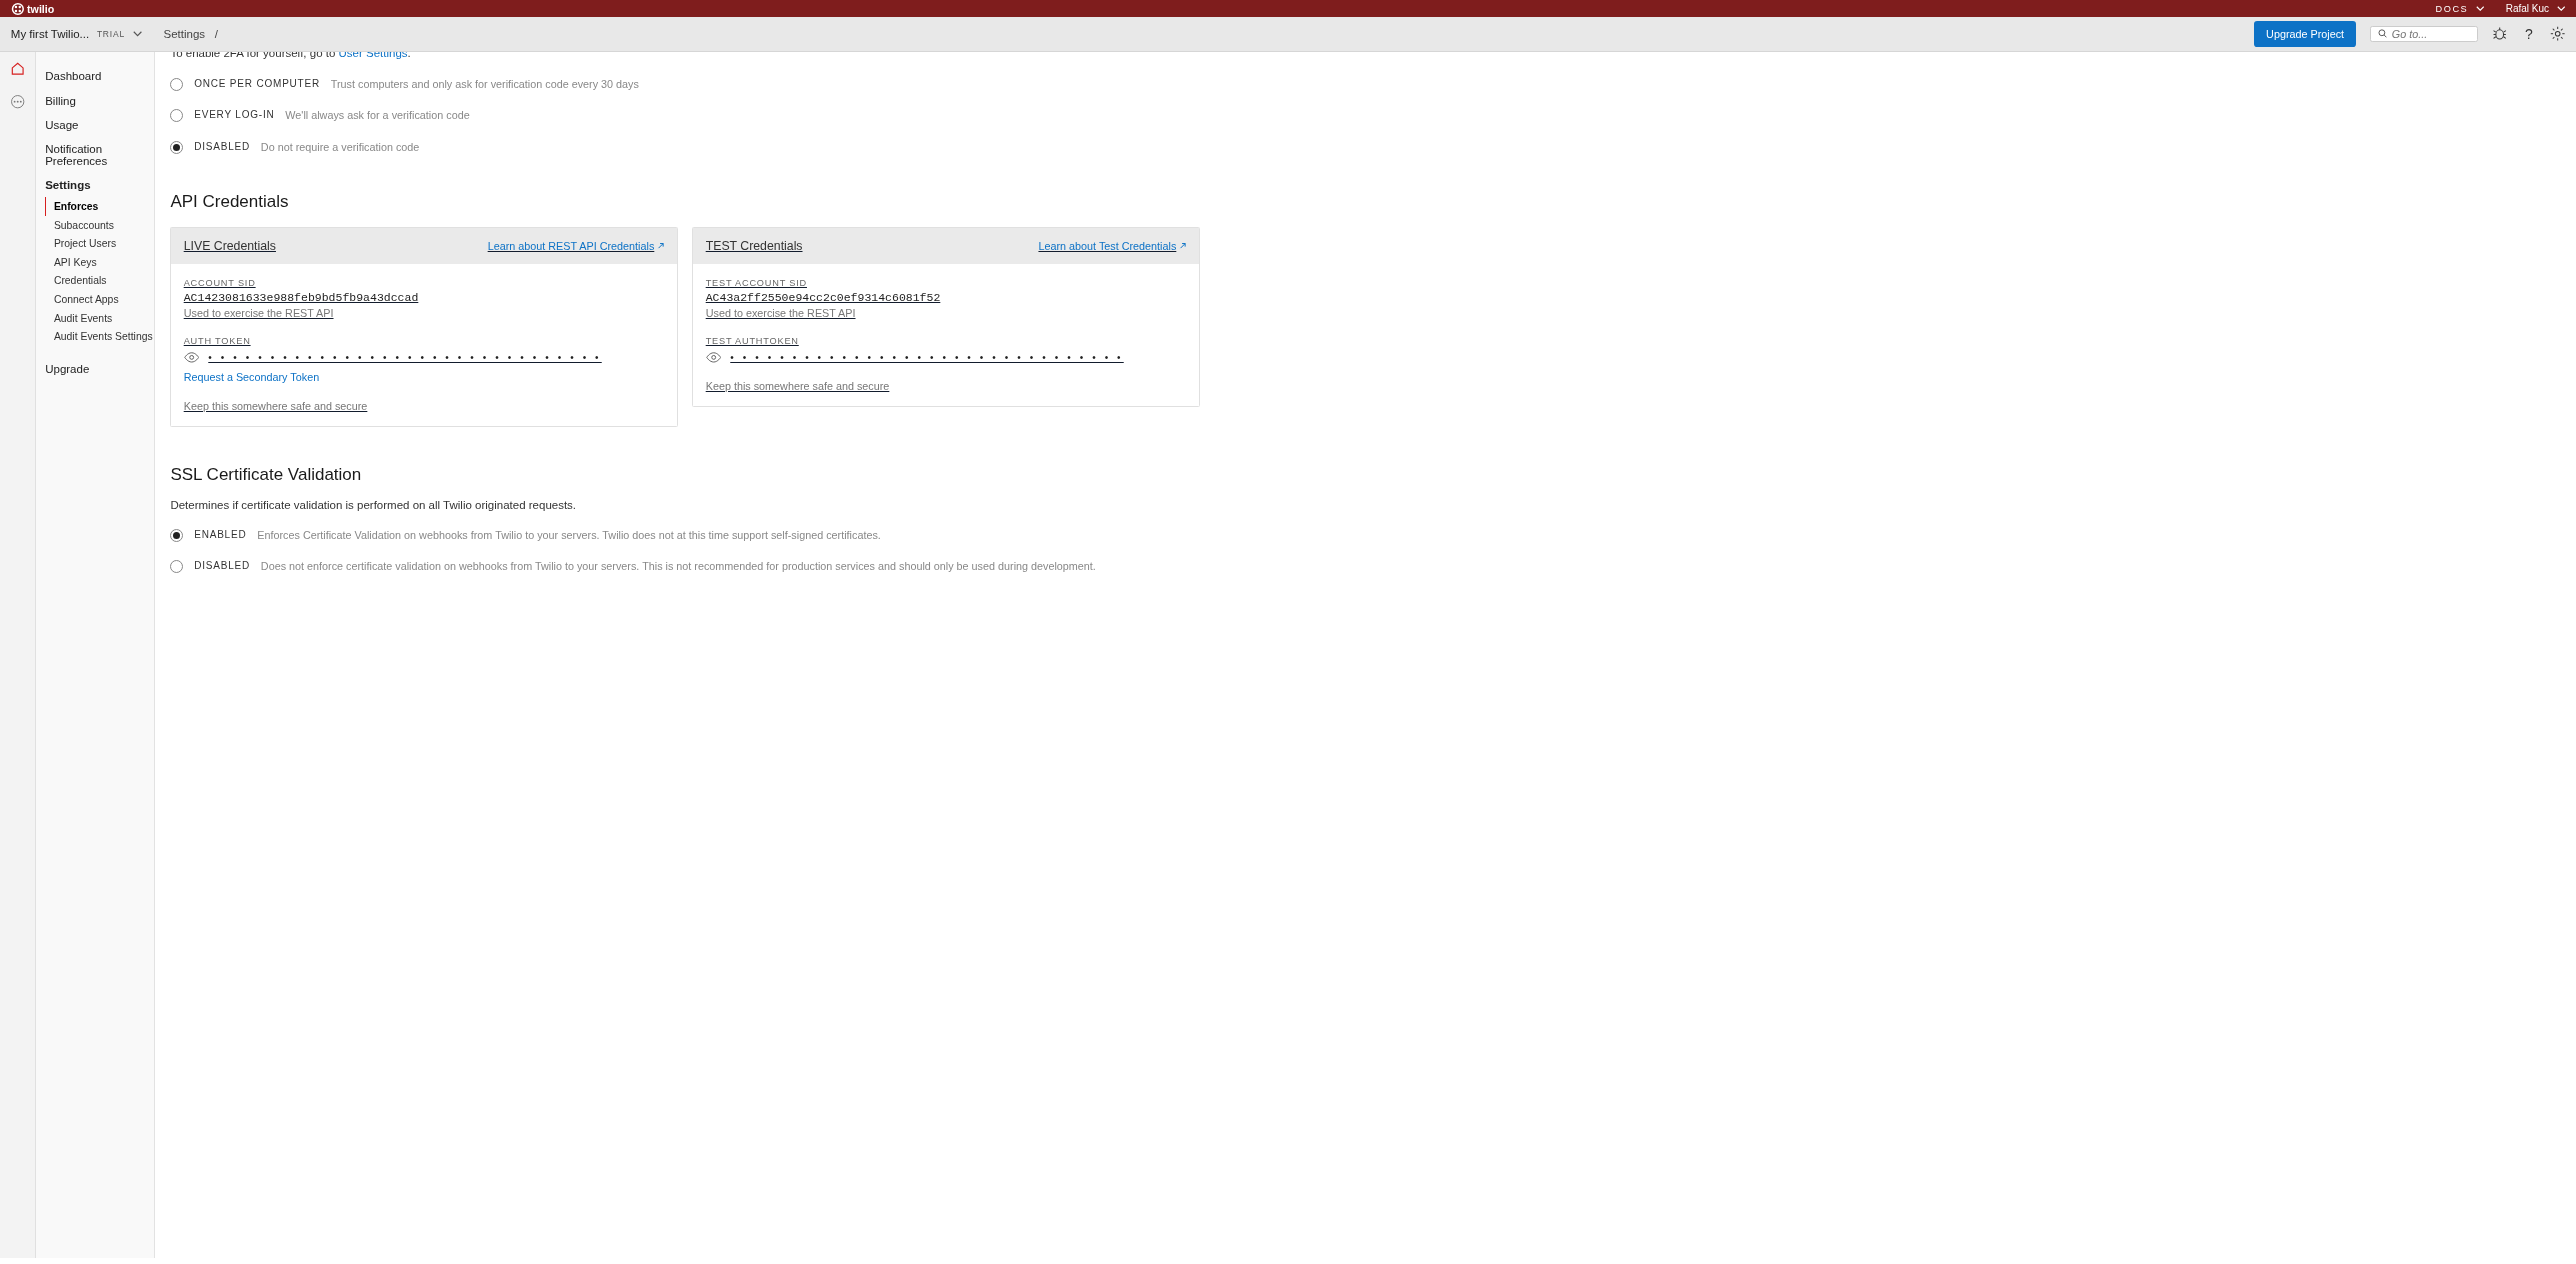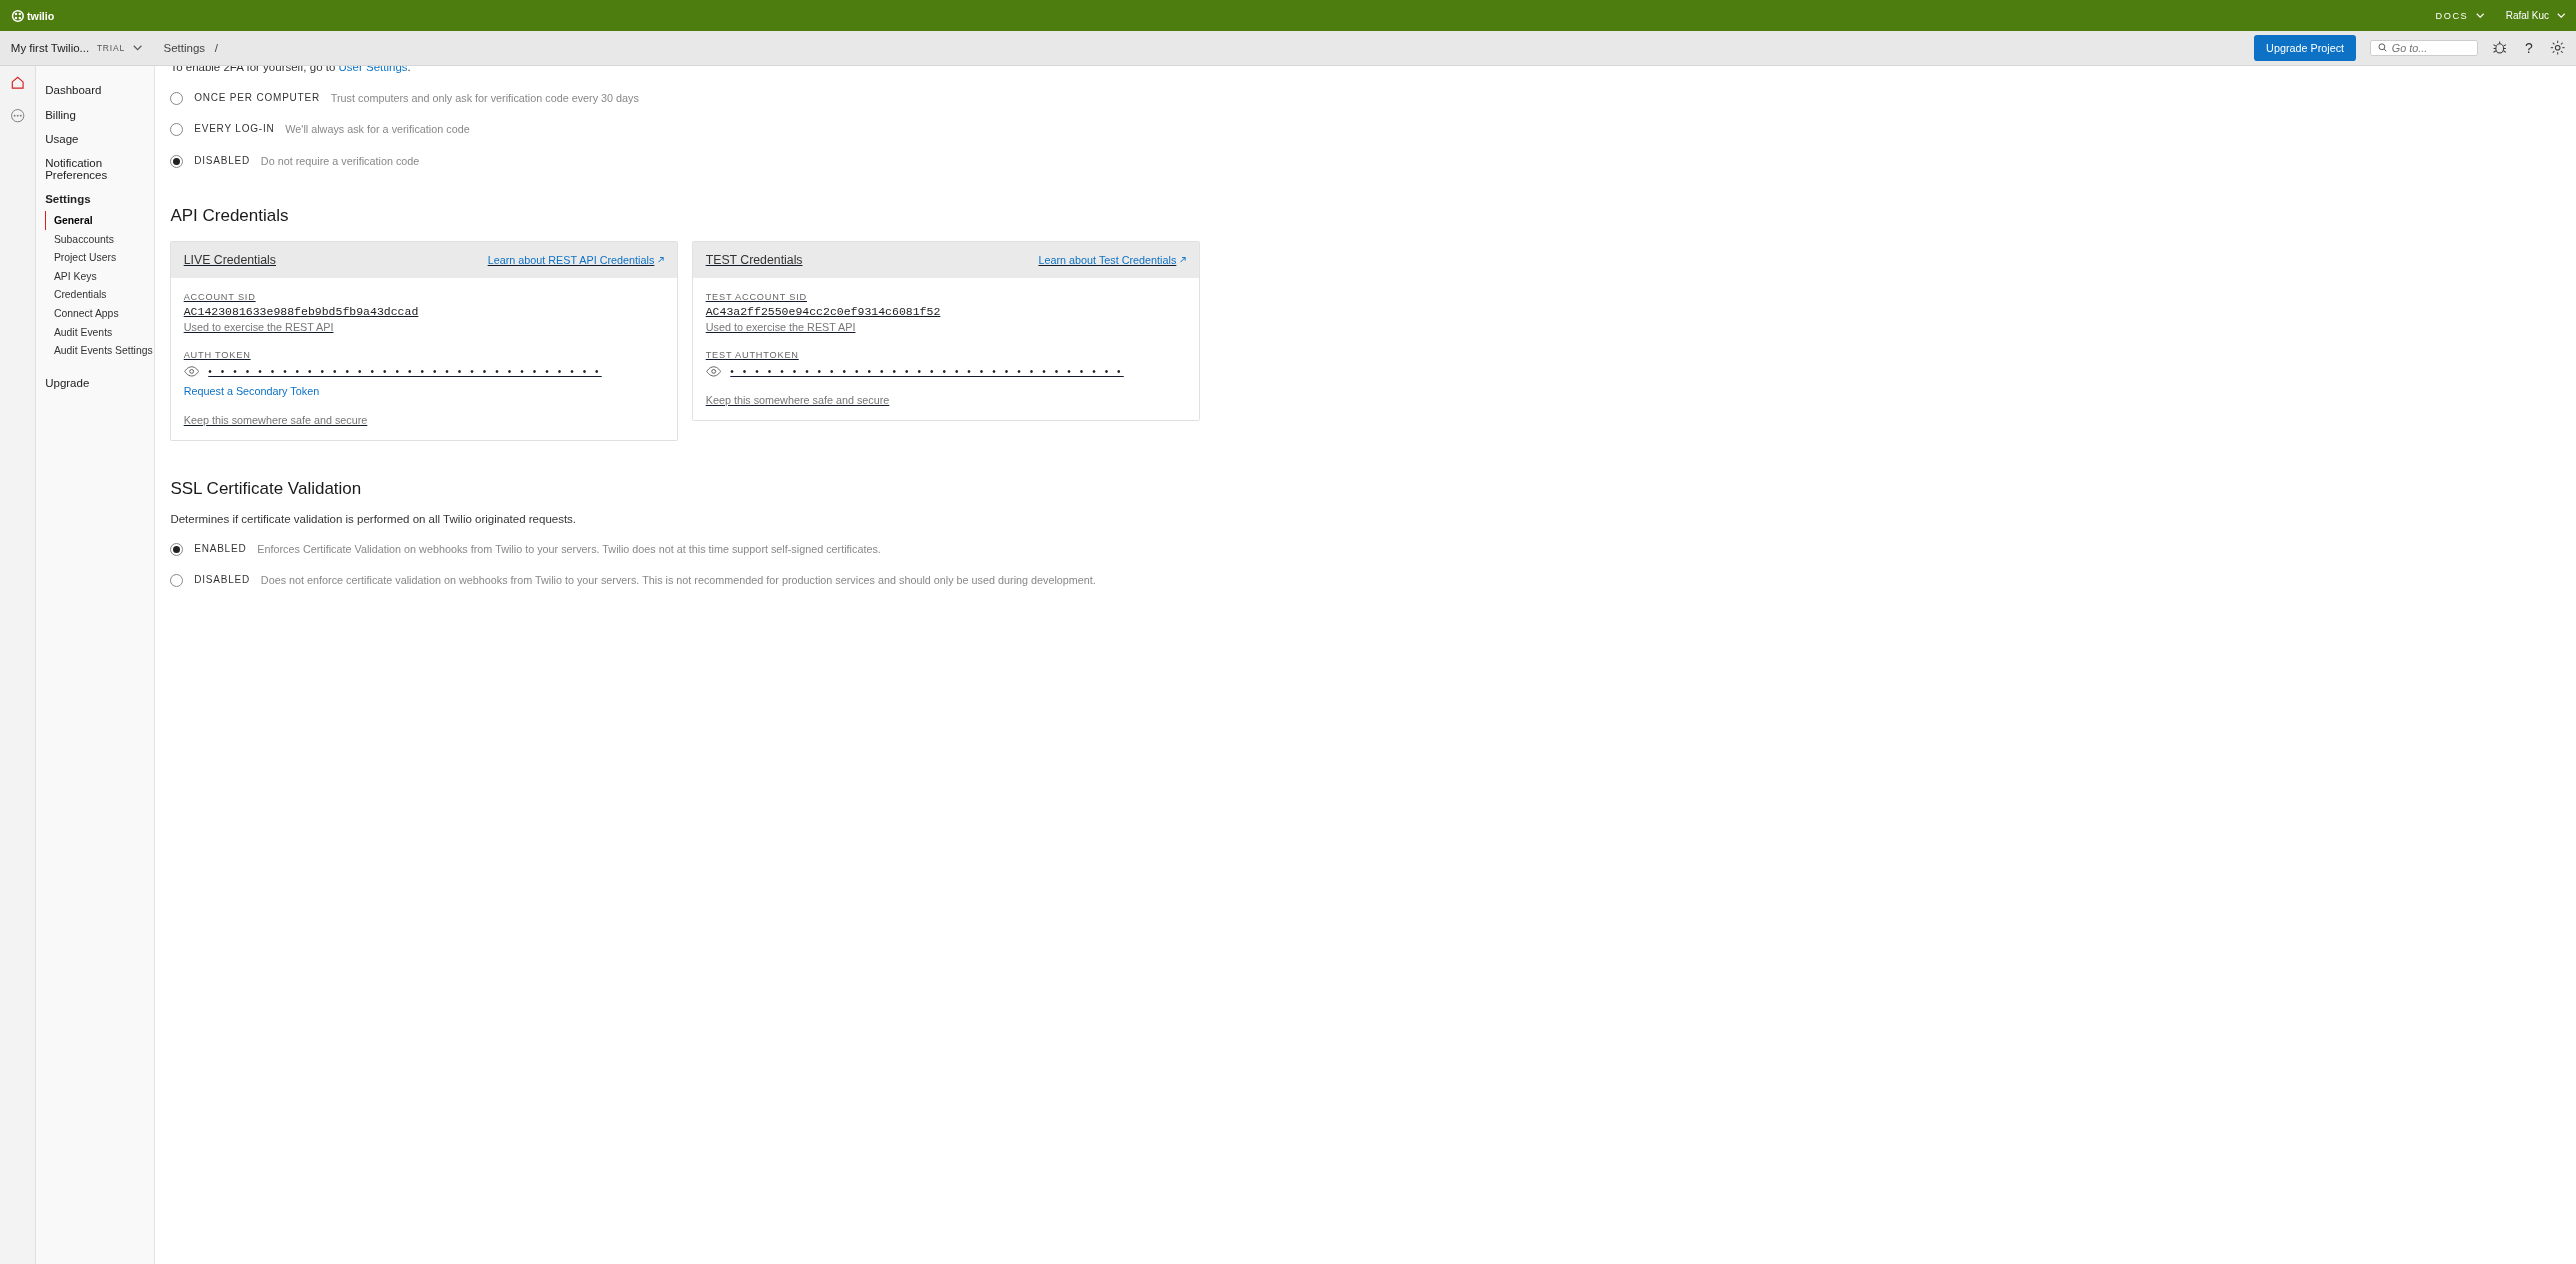--- a/index.html
+++ b/index.html
@@ -1,19 +1,19 @@
 <!DOCTYPE html>
 <html style="font-size:12.3px"><head>
 <meta charset="utf-8">
 <style>
 * { margin: 0; padding: 0; box-sizing: border-box; }
 body { font-family: -apple-system, BlinkMacSystemFont, "Segoe UI", Helvetica, Arial, sans-serif; font-size: 10.8px; color: #121c2d; background: #fff; }
 
 
-.topbar { background: #4d7c0f; color: #fff; height: 31px; display: flex; align-items: center; justify-content: space-between; padding: 0 10.8px; }
+.topbar { background: #7f1d1d; color: #fff; height: 17px; display: flex; align-items: center; justify-content: space-between; padding: 0 10.8px; }
 .topbar-left { display: flex; align-items: center; }
 .logo { display: flex; align-items: center; gap: 3.1px; }
 .topbar-right { display: flex; align-items: center; gap: 21.5px; }
 .topbar-link { color: #fff; font-size: 9.2px; letter-spacing: 1.5px; display: flex; align-items: center; gap: 6.1px; cursor: pointer; }
 .topbar-user { color: #fff; font-size: 10px; display: flex; align-items: center; gap: 6.1px; cursor: pointer; }
 
 
 .subbar { background: #e8e8e8; height: 35px; display: flex; align-items: center; justify-content: space-between; padding: 0 10.8px; border-bottom: 0.8px solid #d6d6d6; }
 .subbar-left { display: flex; align-items: center; gap: 7.7px; }
 .proj-name { font-size: 11.5px; color: #222; }
@@ -175,21 +175,21 @@
     </span>
   </div>
 
   <div class="sidebar">
     <div class="side-item">Dashboard</div>
     <div class="side-item">Billing</div>
     <div class="side-item">Usage</div>
     <div class="side-item">Notification Preferences</div>
     <div class="side-item bold">Settings</div>
     <div class="subnav">
-      <div class="subnav-item active">General</div>
+      <div class="subnav-item active">Enforces</div>
       <div class="subnav-item">Subaccounts</div>
       <div class="subnav-item">Project Users</div>
       <div class="subnav-item">API Keys</div>
       <div class="subnav-item">Credentials</div>
       <div class="subnav-item">Connect Apps</div>
       <div class="subnav-item">Audit Events</div>
       <div class="subnav-item">Audit Events Settings</div>
     </div>
     <div class="side-divider"></div>
     <div class="side-item">Upgrade</div>

